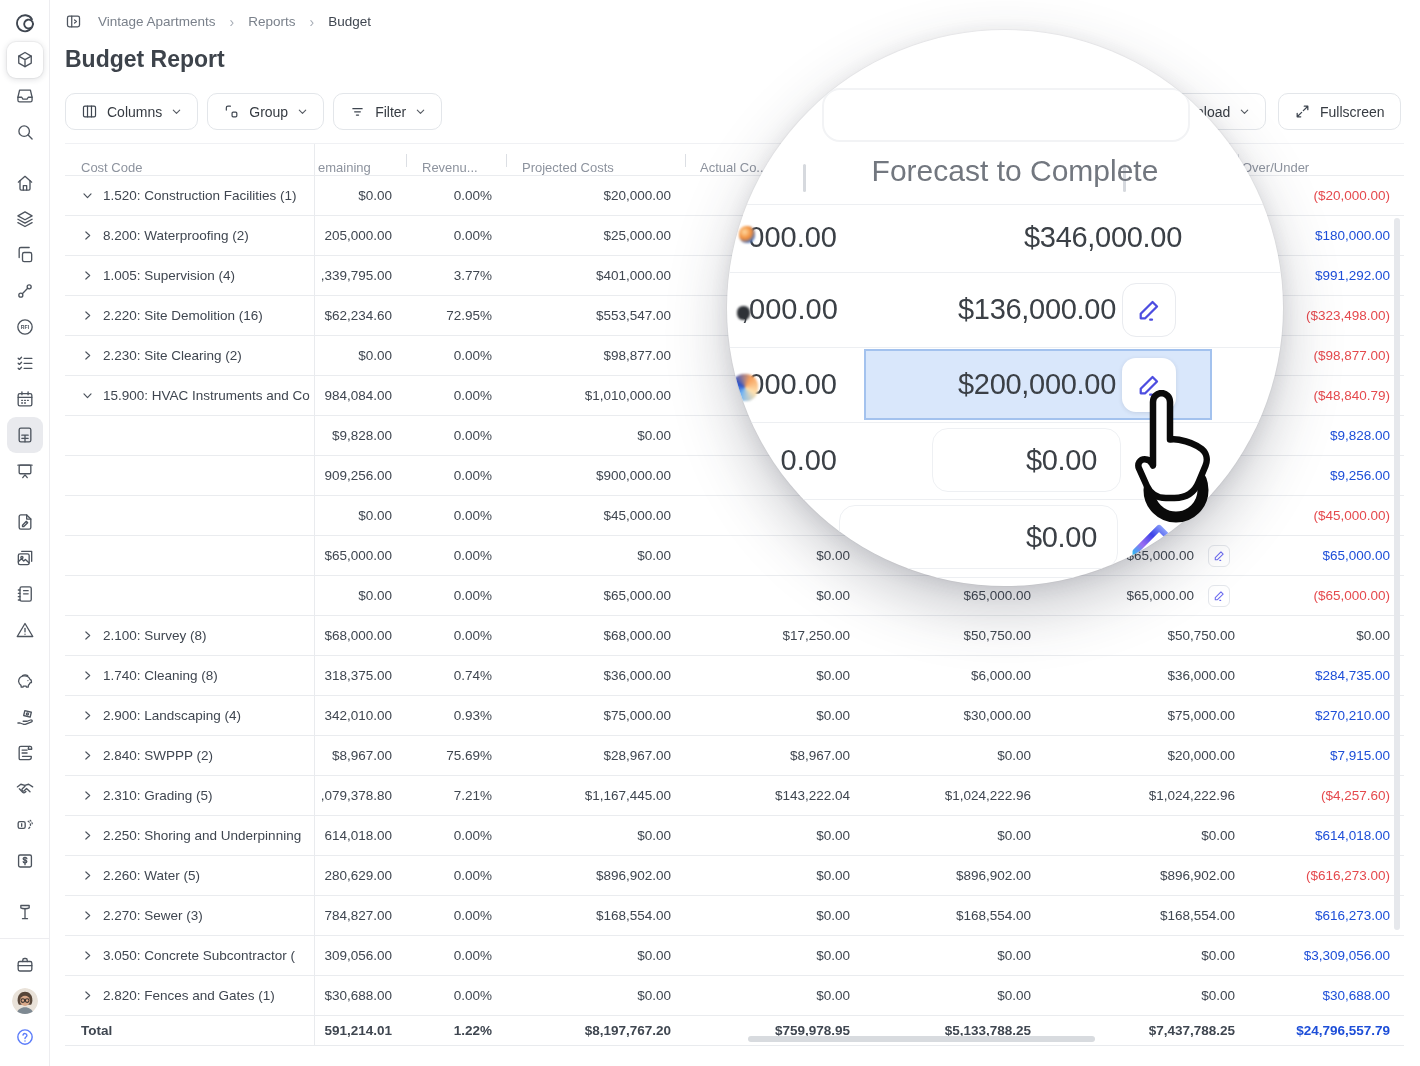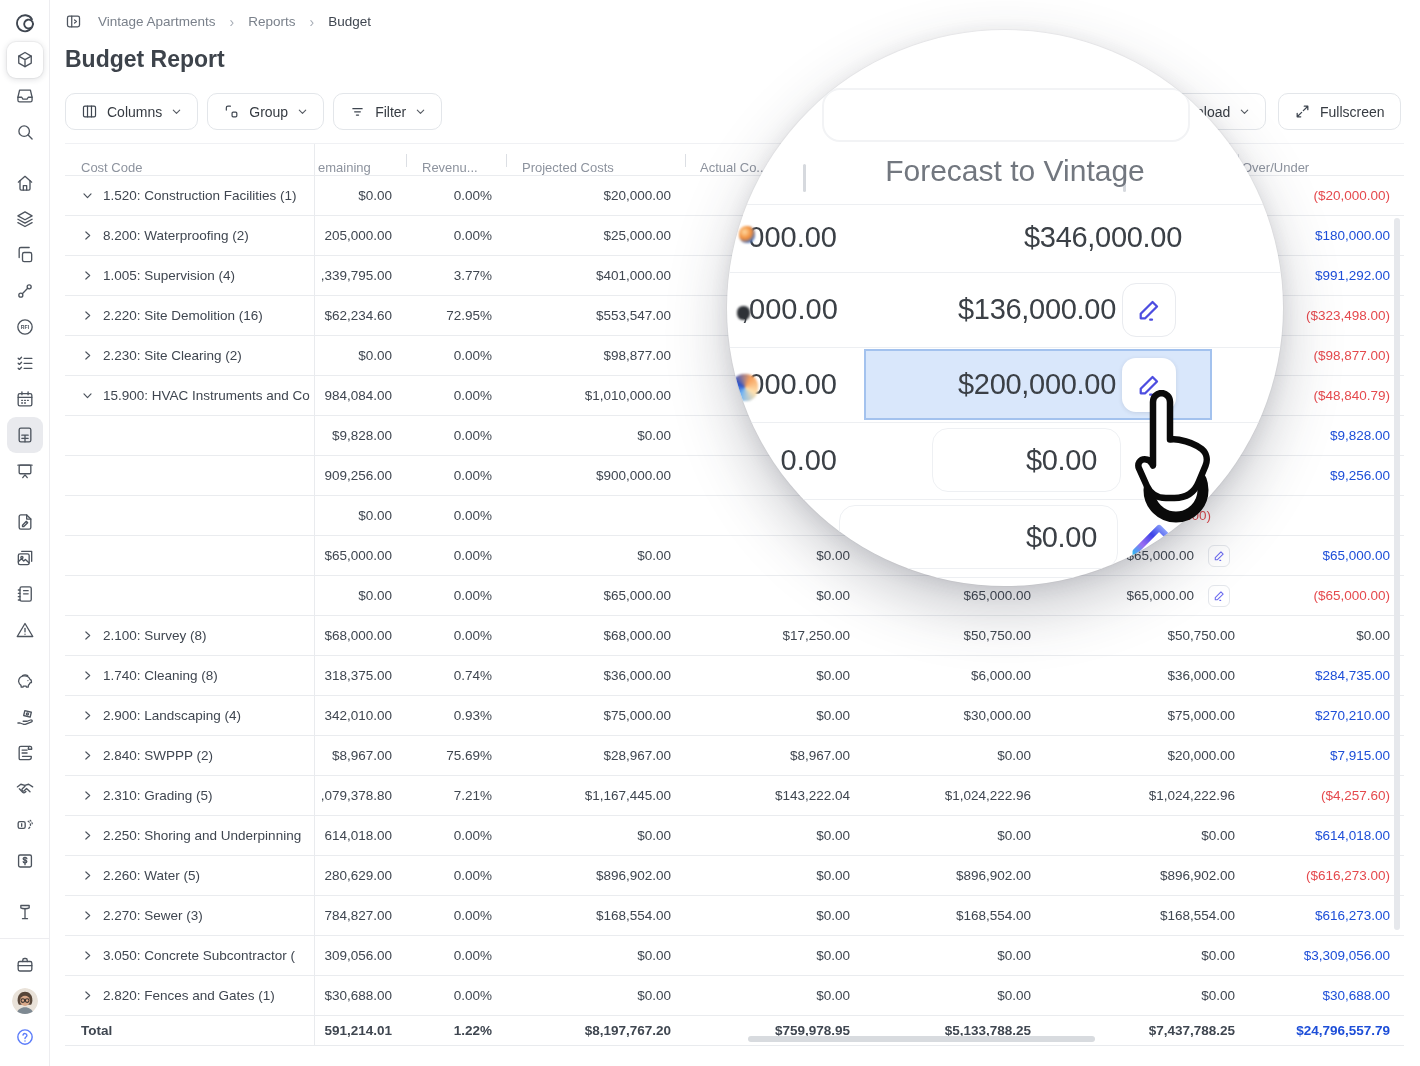--- a/index.html
+++ b/index.html
@@ -691,20 +691,23 @@
       <div class="trow">
         <div class="cell c-code">
           <span class="code-text"></span>
         </div>
         <div class="cell c-rem num">
           <span>$0.00</span>
         </div>
         <div class="cell c-rev num">
           <span>0.00%</span>
         </div>
+        <div class="cell c-proj num">
+          <span>$45,000.00</span>
+        </div>
         <div class="cell c-act num">
           <span></span>
         </div>
         <div class="cell c-fore num">
           <span></span>
         </div>
         <div class="cell c-est num">
           <span></span>
         </div>
         <div class="cell c-ou num">
@@ -1113,21 +1116,21 @@
       </div>
     </div>
 
   <div class="hscrollbar"></div>
   <div class="vscrollbar"></div>
 
   <div class="magnifier" id="magnifier">
     <div class="mag-toprect"></div>
     <div class="mag-hbar" style="left:76px"></div>
     <div class="mag-hbar" style="left:396px"></div>
-    <div class="mag-header">Forecast to Vintage</div>
+    <div class="mag-header">Forecast to Complete</div>
     <div id="mag-rows">
         <div class="mag-sep" style="top: 174px;"></div>
         <div class="mag-sep" style="top: 242px;"></div>
         <div class="mag-sep" style="top: 317px;"></div>
         <div class="mag-sep" style="top: 392px;"></div>
         <div class="mag-sep" style="top: 469px;"></div>
         <div class="mag-sep" style="top: 547px;"></div>
         <div class="mag-partial" style="top: 191px;">000.00</div>
         <div class="mag-blob" style="left: 12px; top: 196px; width: 16px; height: 16.8px; background: radial-gradient(circle at 35% 35%, rgb(255, 217, 160), rgb(240, 140, 58) 45%, rgb(43, 111, 212) 80%);"></div>
         <div class="mag-val" style="top: 191px; right: 101px;">$346,000.00</div>

